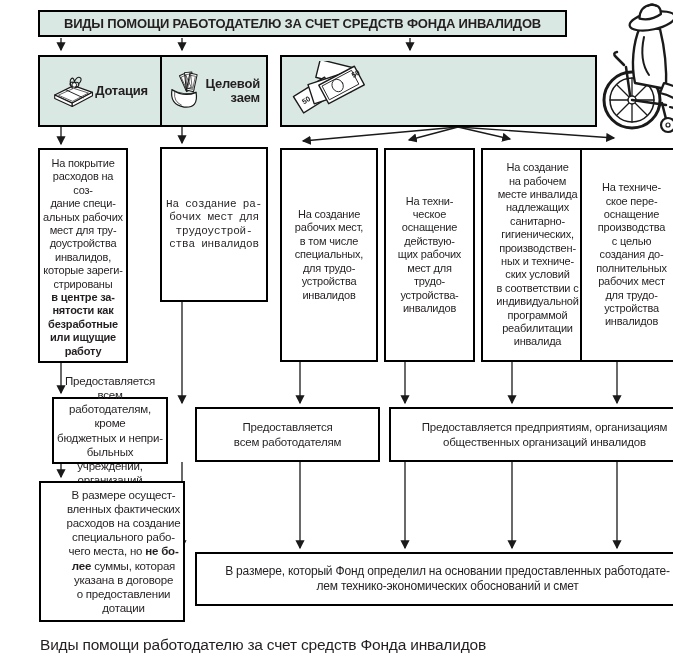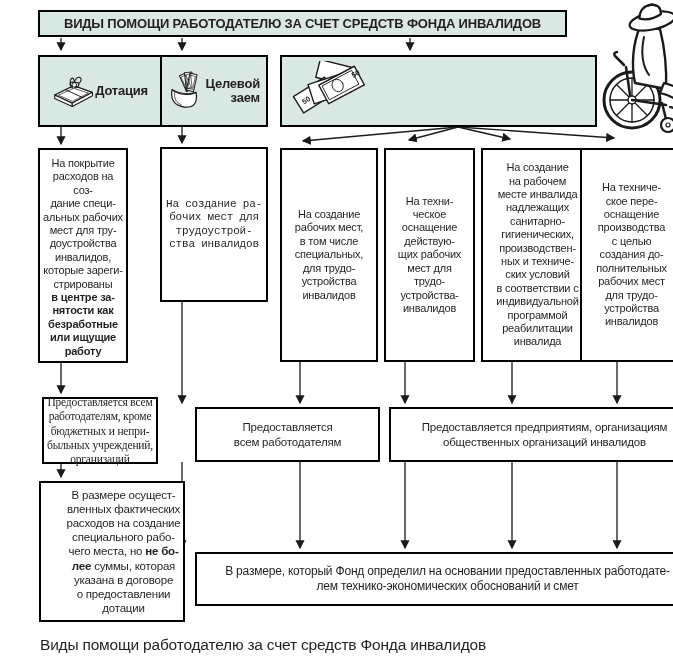--- a/index.html
+++ b/index.html
@@ -229,21 +229,21 @@
 производства
 с целью
 создания до-
 полнительных
 рабочих мест
 для трудо-
 устройства
 инвалидов</div>
   </div>
 
-  <div class="abs box wbox rbox" style="left:10px;top:397px;width:116px;height:67px;font-family:Liberation Serif, serif;">
+  <div class="abs box wbox rbox" style="left:20px;top:397px;width:116px;height:67px;">
     <div class="pre">Предоставляется всем
 работодателям, кроме
 бюджетных и непри-
 быльных учреждений,
 организаций</div>
   </div>
 
   <div class="abs box wbox rbox" style="left:357px;top:407px;width:311px;height:55px;">
     <div class="pre">Предоставляется предприятиям, организациям
 общественных организаций инвалидов</div>

